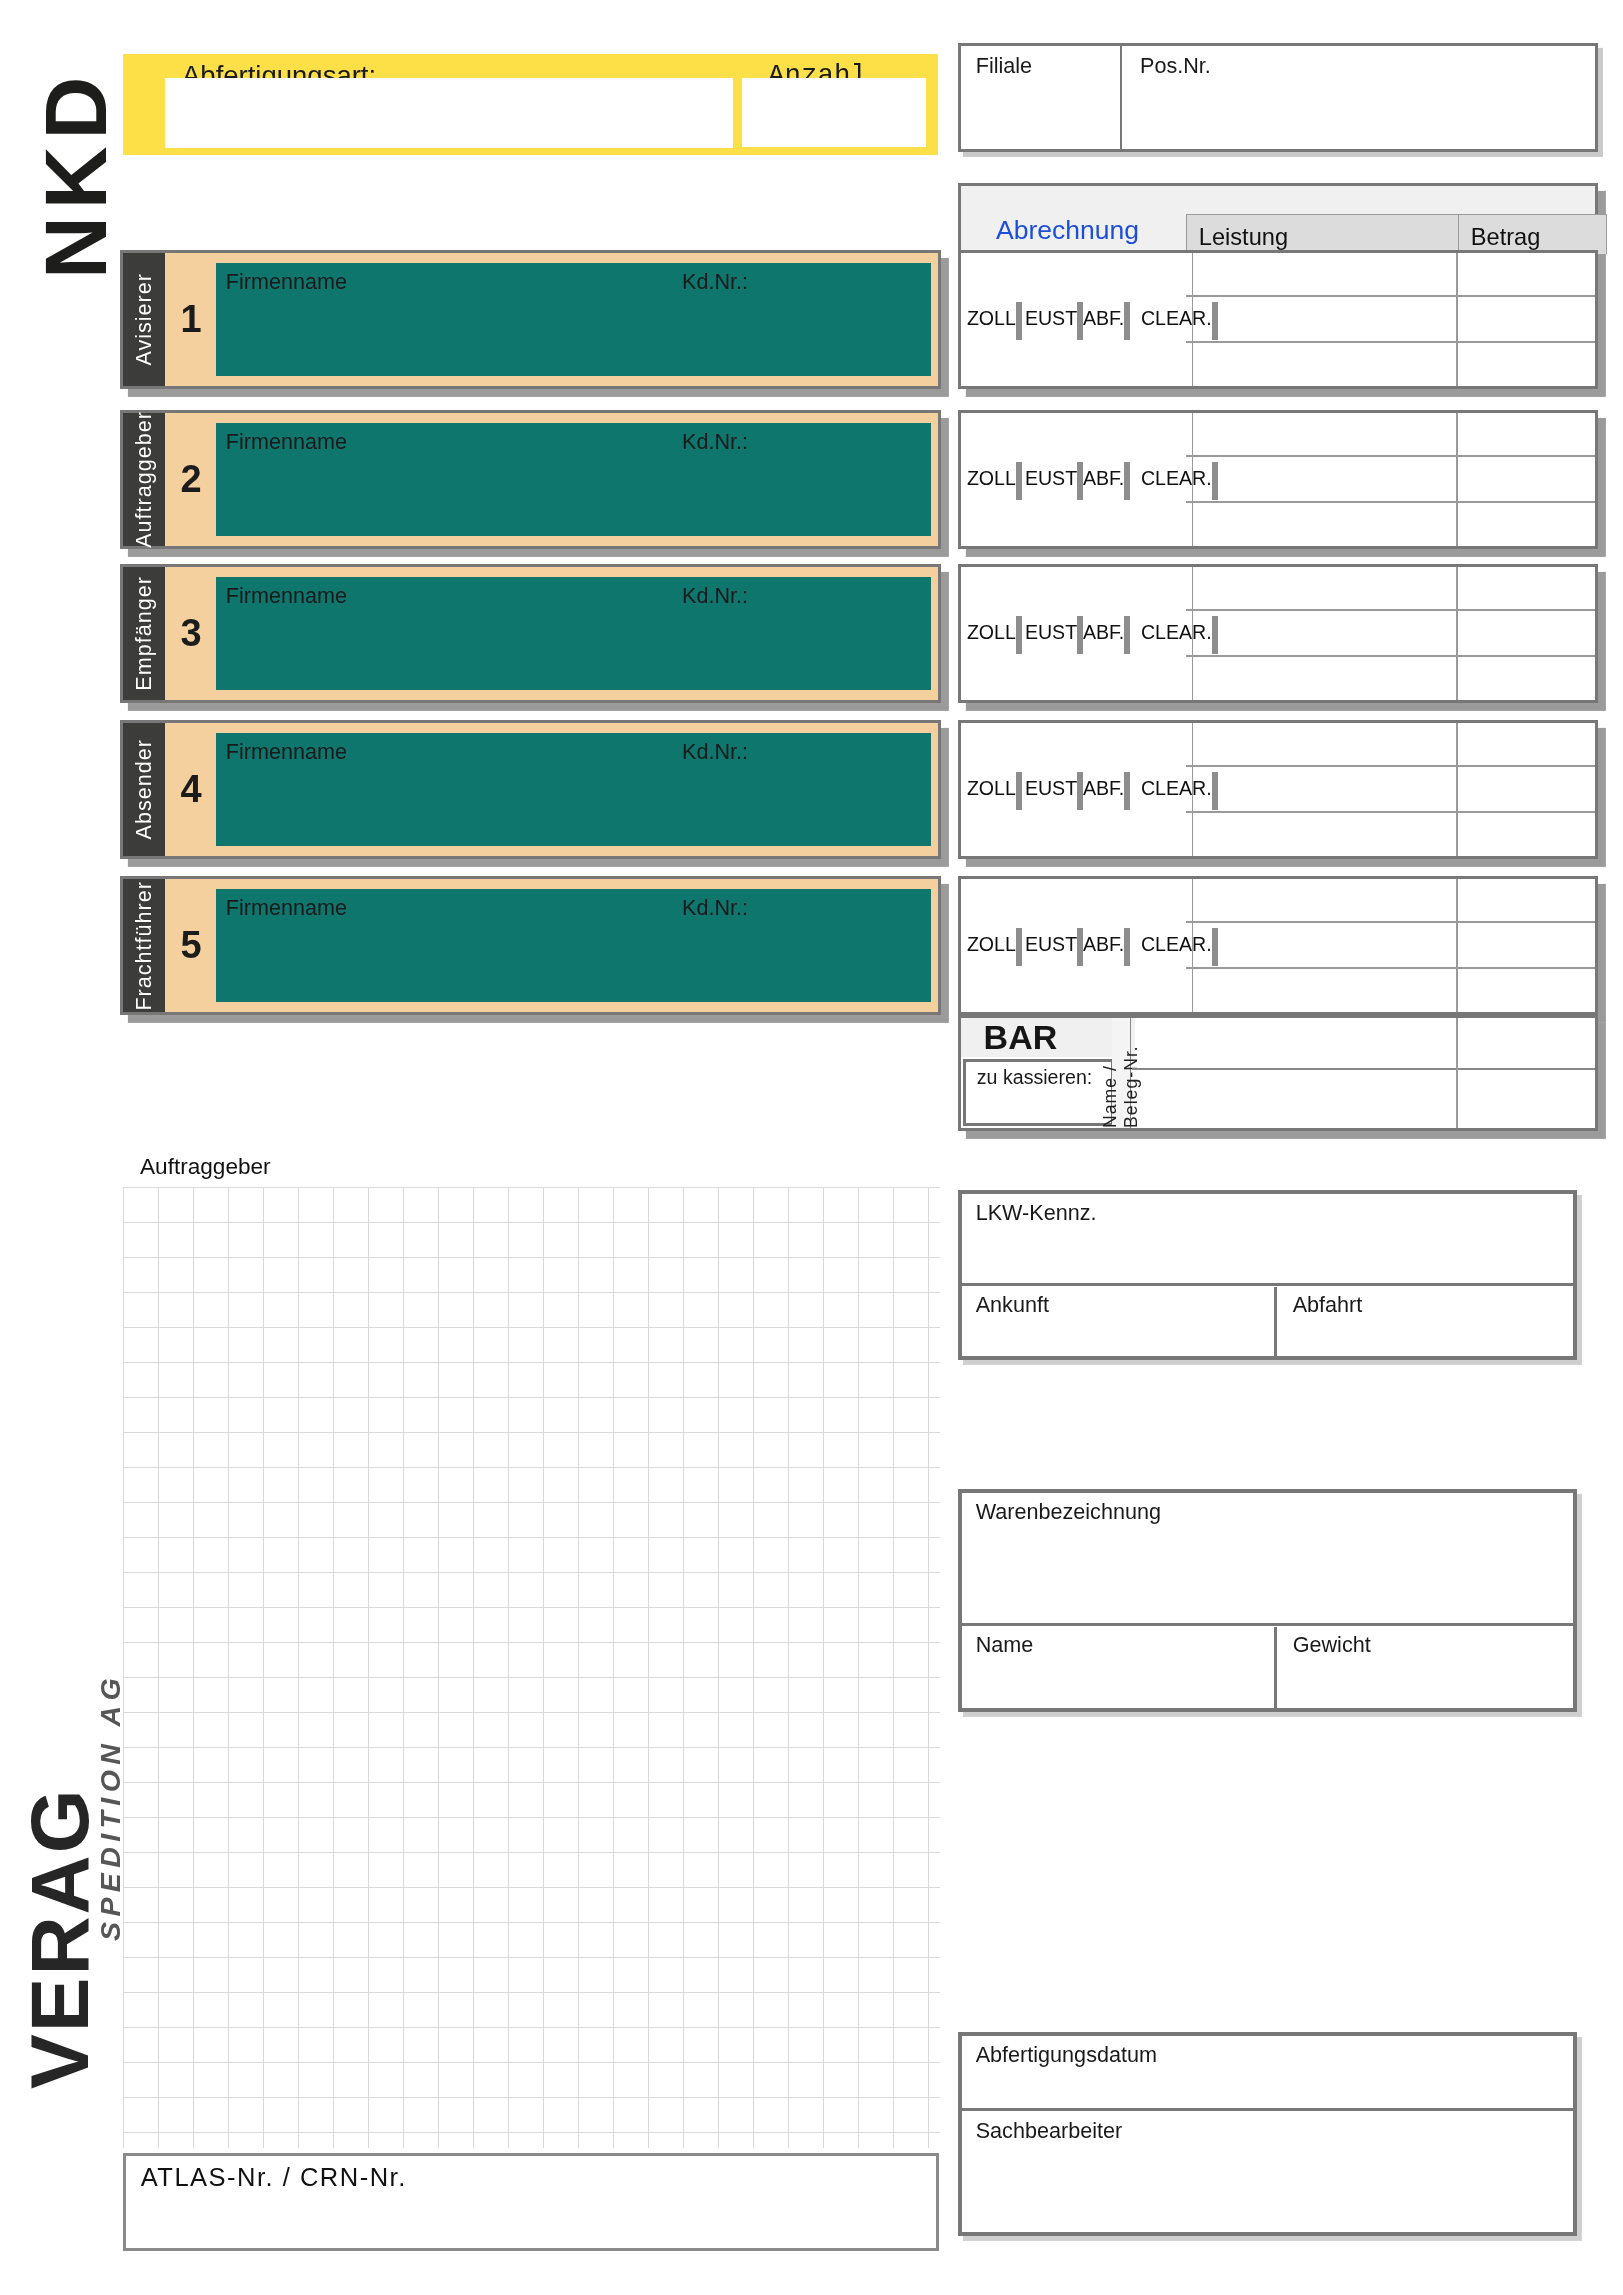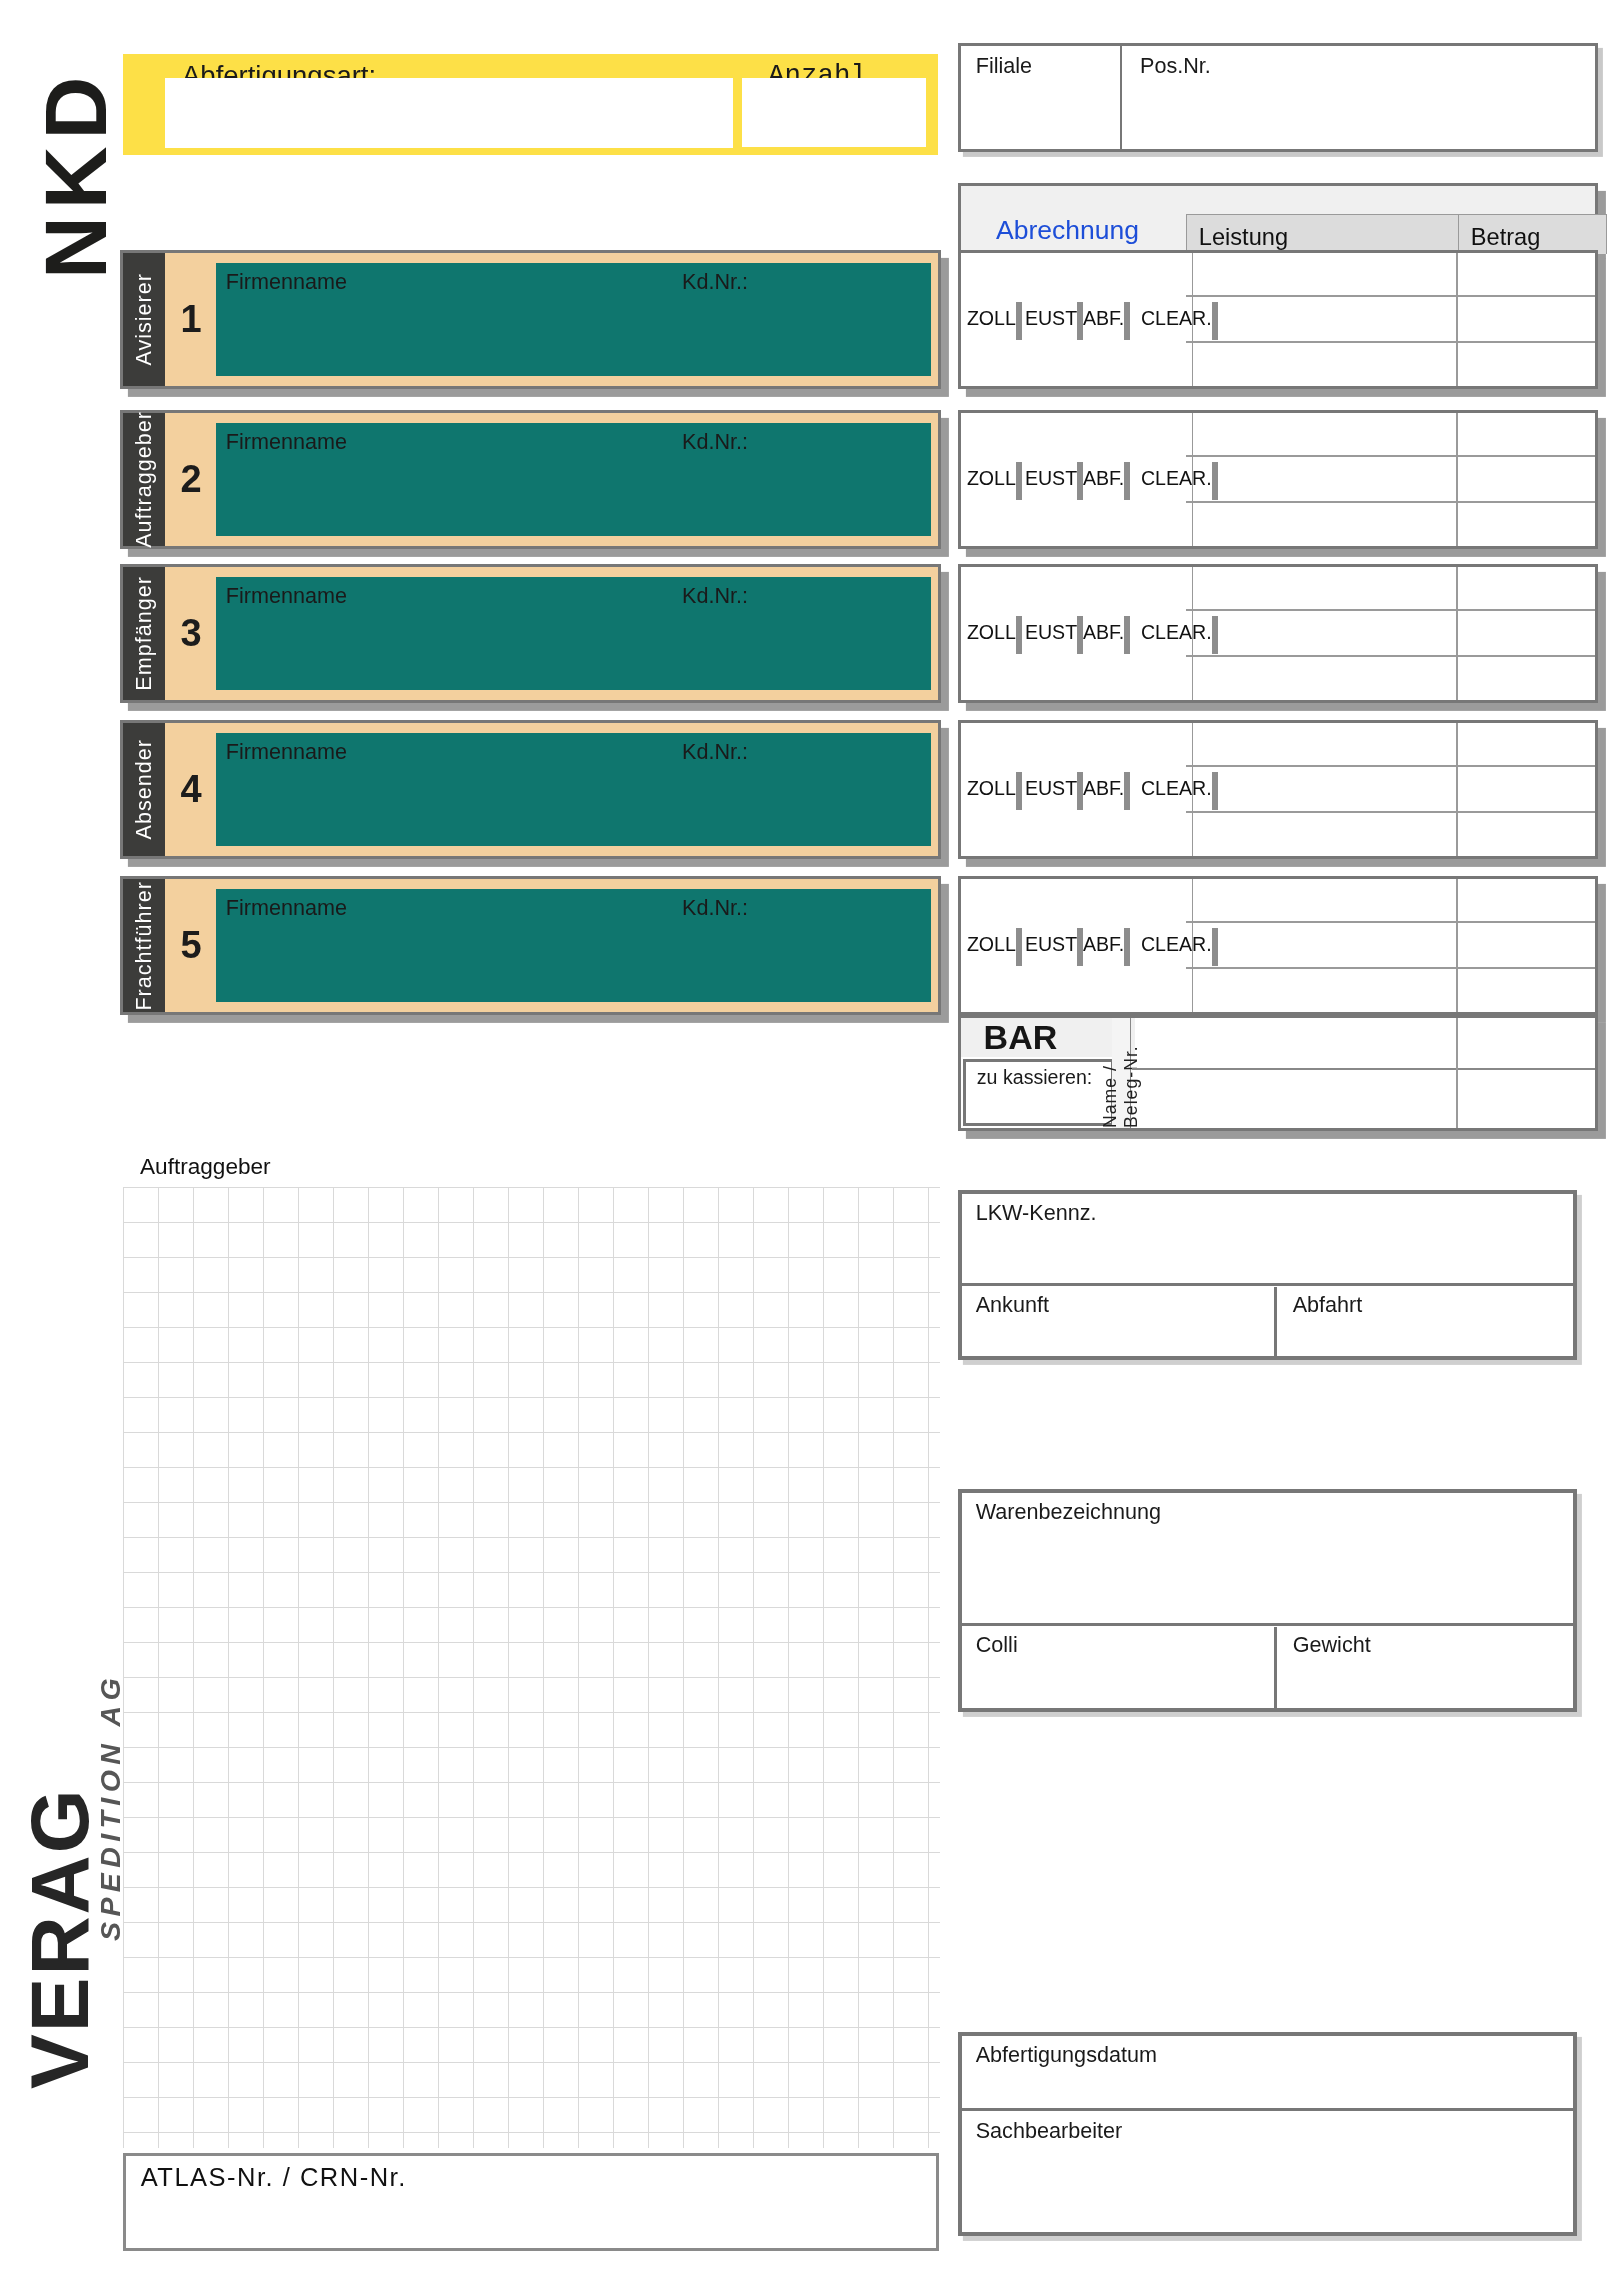--- a/index.html
+++ b/index.html
@@ -330,21 +330,21 @@
       <div class="box-label" style="left:15.7px;top:4.9px;">Abfahrt</div>
     </div>
   </div>
 
   <div class="abs rbox" style="top:1489px;height:223px;">
     <div class="toprow" style="height:130px;">
       <div class="box-label" style="left:13.7px;top:5.9px;">Warenbezeichnung</div>
     </div>
     <div class="vdiv" style="left:312px;top:134px;"></div>
     <div class="abs" style="left:0;top:134px;width:312px;bottom:0;">
-      <div class="box-label" style="left:13.7px;top:4.9px;">Colli</div>
+      <div class="box-label" style="left:13.7px;top:4.9px;">Name</div>
     </div>
     <div class="abs" style="left:315px;top:134px;right:0;bottom:0;">
       <div class="box-label" style="left:15.7px;top:4.9px;">Gewicht</div>
     </div>
   </div>
 
   <div class="abs rbox" style="top:2032px;height:204px;">
     <div class="toprow" style="height:72px;">
       <div class="box-label" style="left:13.7px;top:5.9px;">Abfertigungsdatum</div>
     </div>

